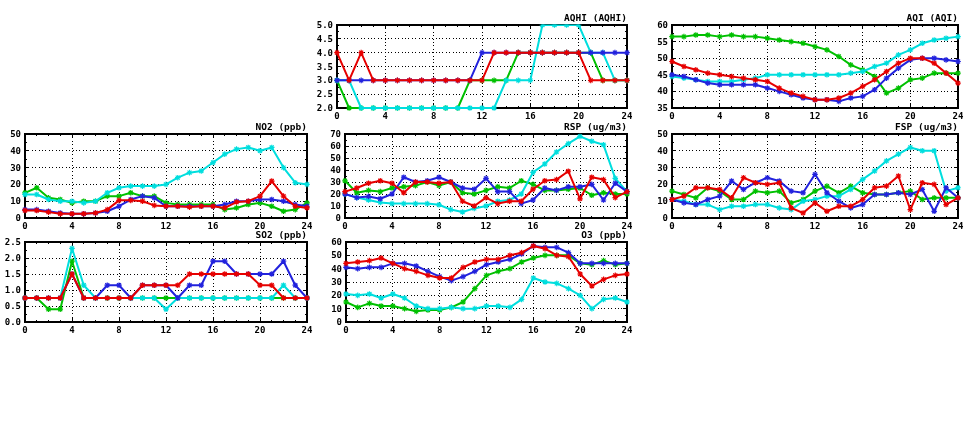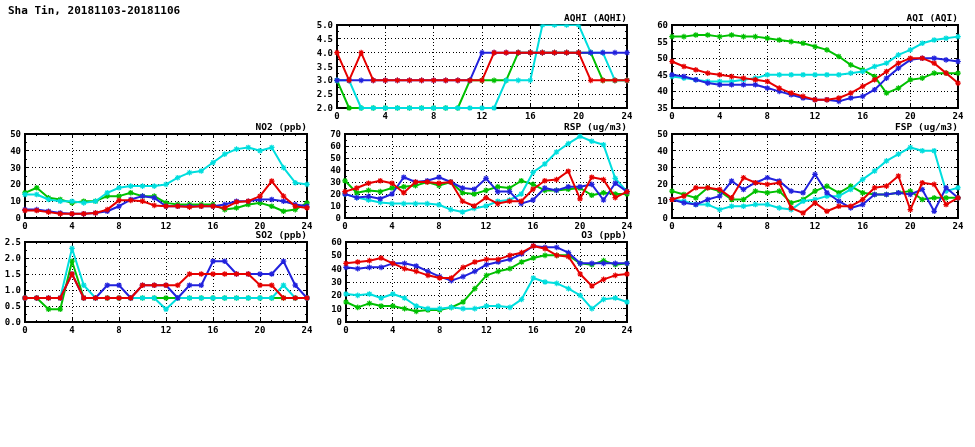--- a/index.html
+++ b/index.html
@@ -8,21 +8,20 @@
   #page-title{position:absolute;left:8px;top:4px;font:bold 11px "DejaVu Sans Mono",monospace;
               color:#000;letter-spacing:0px;white-space:pre;}
   svg{position:absolute;left:0;top:0;}
   .tick-label{font:bold 9px "DejaVu Sans Mono",monospace;fill:#000;}
   .chart-title{font:bold 9.5px "DejaVu Sans Mono",monospace;fill:#000;}
 </style>
 </head>
 <body>
 
 <div id="stage">
-  <div id="page-title">Sha Tin, 20181103-20181106</div>
   <svg id="canvas" width="975" height="447" viewBox="0 0 975 447">
       <defs>
         <clipPath id="clip-aqhi">
           <rect x="332" y="24.5" width="300" height="88.5"></rect>
         </clipPath>
         <clipPath id="clip-aqi">
           <rect x="667" y="24.5" width="296" height="88.5"></rect>
         </clipPath>
         <clipPath id="clip-no2">
           <rect x="20" y="133.5" width="292" height="89.5"></rect>

